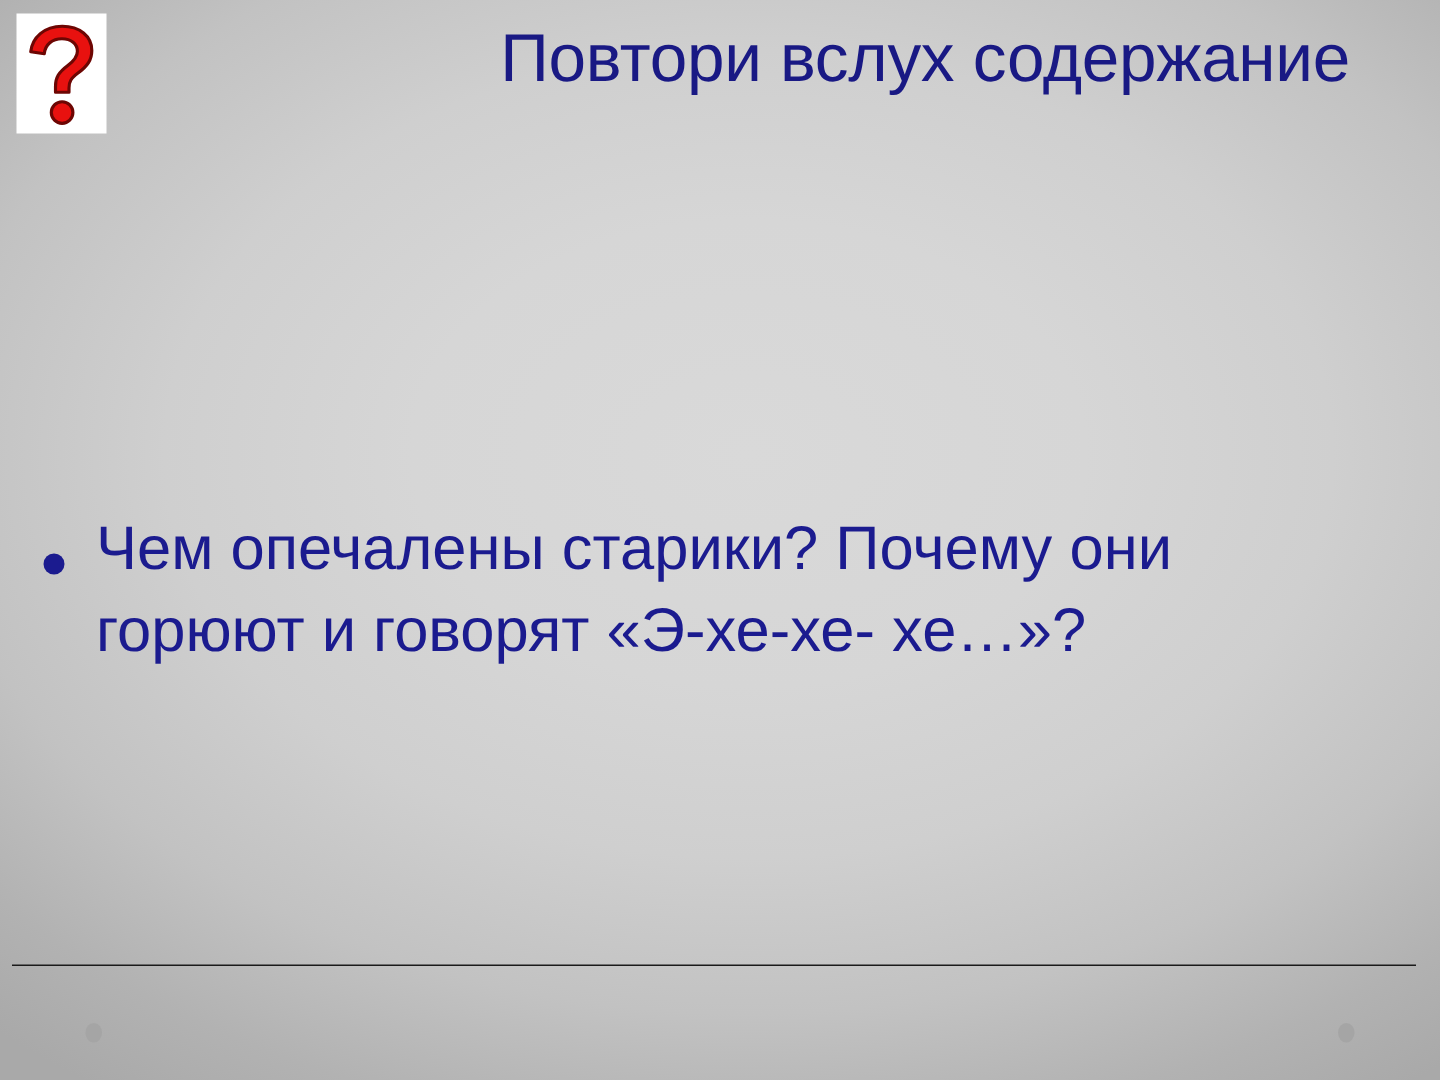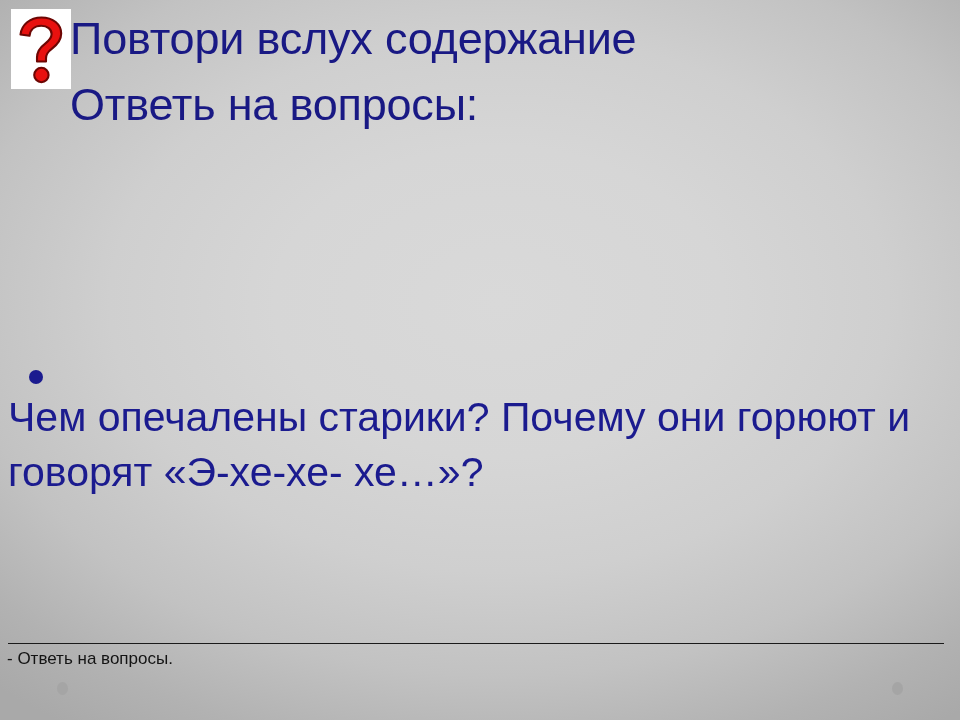--- a/index.html
+++ b/index.html
@@ -43,21 +43,21 @@
     width: 60px;
     height: 80px;
   }
 
   
   #title-block {
     position: absolute;
     left: 70px;
     top: 6px;
     width: 830px;
-    text-align: left;
+    text-align: right;
     color: #191984;
     font-size: 45px;
     line-height: 1.46;
     font-weight: normal;
     letter-spacing: -0.2px;
   }
   .title-line {
     display: block;
     white-space: nowrap;
   }
@@ -65,21 +65,20 @@
   
   #body-block {
     position: absolute;
     left: 8px;
     top: 338px;
     width: 940px;
   }
   .bullet-row {
     display: flex;
     align-items: flex-start;
-    flex-direction: column;
   }
   .bullet-marker {
     flex: 0 0 auto;
     width: 56px;
     color: #1b1b8f;
     font-size: 40px;
     line-height: 1.0;
     text-align: center;
     padding-top: 12px;
   }
@@ -140,33 +139,31 @@
                C19.2 20.6 23.8 16.8 30.3 16.8 C36.4 16.8 40.6 20.2 40.6 25.1
                C40.6 28.6 38.9 31.1 34.2 34.6 C28.2 39.1 26.0 42.6 26.0 48.6
                L26.0 52.5 L35.0 52.5 L35.0 49.6 C35.0 45.3 36.4 43.2 41.0 39.7
                C47.4 34.9 50.2 30.9 50.2 24.6 C50.2 15.1 42.1 8.5 30.5 8.5 Z" fill="#e8110f" stroke="#6d0603" stroke-width="2.1" stroke-linejoin="round"></path>
       <circle cx="30.4" cy="66.0" r="7.2" fill="#e8110f" stroke="#6d0603" stroke-width="2.1"></circle>
     </svg>
   </div>
 
   <div id="title-block">
     <span class="title-line">Повтори вслух содержание</span>
-    <span class="title-line">Ответь на вопросы:</span>
   </div>
 
   <div id="body-block">
     <div class="bullet-row">
       <div class="bullet-marker"><span></span></div>
       <div class="bullet-text">
         <span>Чем опечалены старики? Почему</span>
         <span>они горюют и говорят «Э-хе-хе-</span>
         <span>хе…»?</span>
       </div>
     </div>
   </div>
 
   <div id="footer-divider"></div>
-  <div id="footer-note">- Ответь на вопросы.</div>
 
   <div class="deco-dot" id="deco-dot-left"></div>
   <div class="deco-dot" id="deco-dot-right"></div>
 
 </div>
 
 </body></html>

